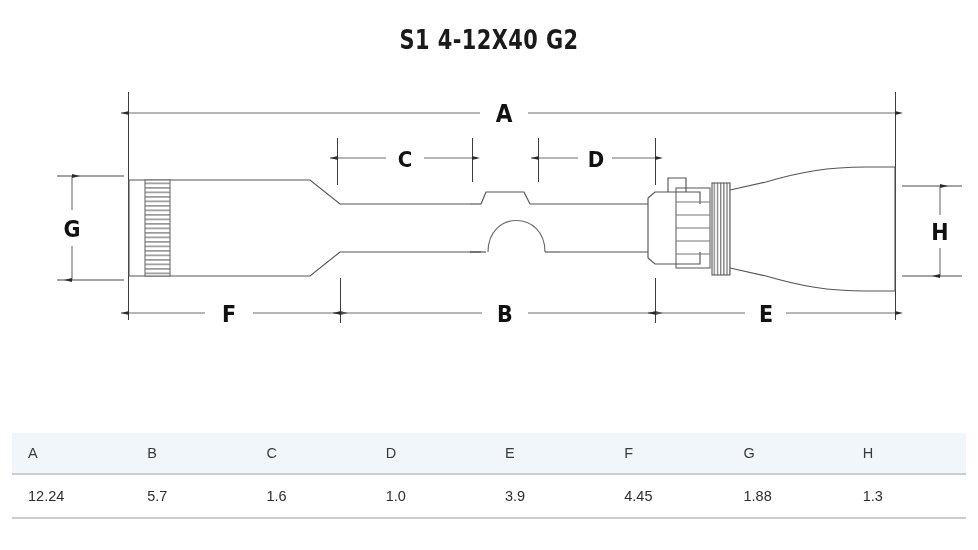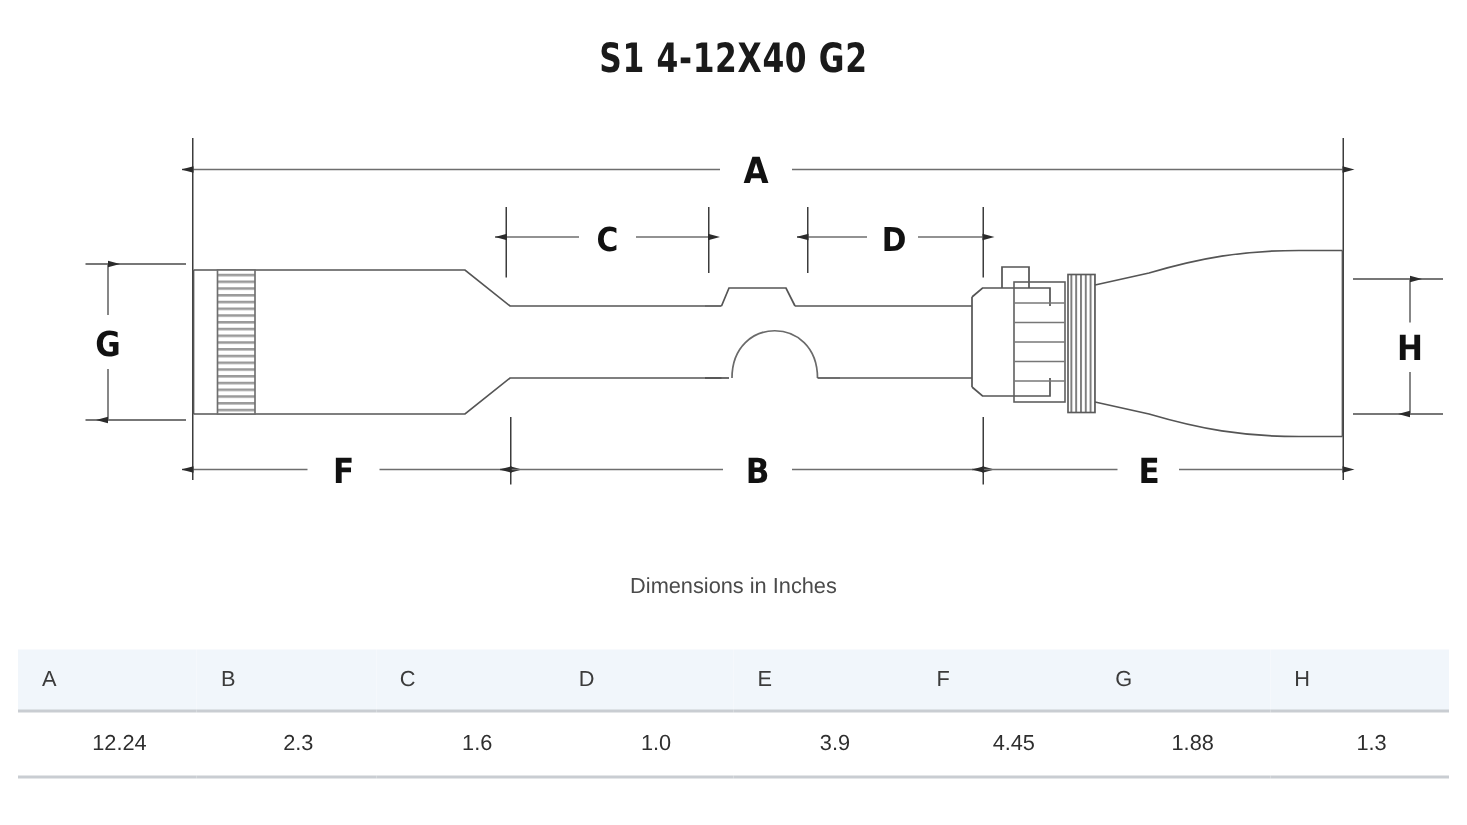--- a/index.html
+++ b/index.html
@@ -67,21 +67,21 @@
   }
   table.dim-table th {
     text-align: left;
     font-weight: 400;
     font-size: 14.5px;
     color: #3b3b3b;
     padding: 12px 0 12px 16px;
     border-bottom: 2px solid #c9cdd2;
   }
   table.dim-table td {
-    text-align: center;
+    text-align: left;
     font-size: 14.5px;
     color: #2e2e2e;
     padding: 13px 0 13px 16px;
     border-bottom: 2px solid #c9cdd2;
     background: #ffffff;
   }
 
   .dl-text {
     font-family: "DejaVu Sans Condensed", "Liberation Sans Narrow", "Liberation Sans", sans-serif;
     font-weight: 700;
@@ -239,40 +239,39 @@
 
       <g>
         <line x1="656" y1="243" x2="745" y2="243" stroke="#6e6e6e" stroke-width="1.1" marker-start="url(#arrL)"></line>
         <line x1="786" y1="243" x2="895" y2="243" stroke="#6e6e6e" stroke-width="1.1" marker-end="url(#arrR)"></line>
         <text class="dl-text" x="766" y="252" font-size="23" text-anchor="middle">E</text>
       </g>
 
     </g>
   </svg>
 
-  <div id="caption">Dimensions in Inches</div>
 
   <div id="dim-table-wrap">
     <table class="dim-table">
       <thead>
         <tr>
           <th>A</th>
           <th>B</th>
           <th>C</th>
           <th>D</th>
           <th>E</th>
           <th>F</th>
           <th>G</th>
           <th>H</th>
         </tr>
       </thead>
       <tbody>
         <tr>
           <td>12.24</td>
-          <td>2.3</td>
+          <td>5.7</td>
           <td>1.6</td>
           <td>1.0</td>
           <td>3.9</td>
           <td>4.45</td>
           <td>1.88</td>
           <td>1.3</td>
         </tr>
       </tbody>
     </table>
   </div>

